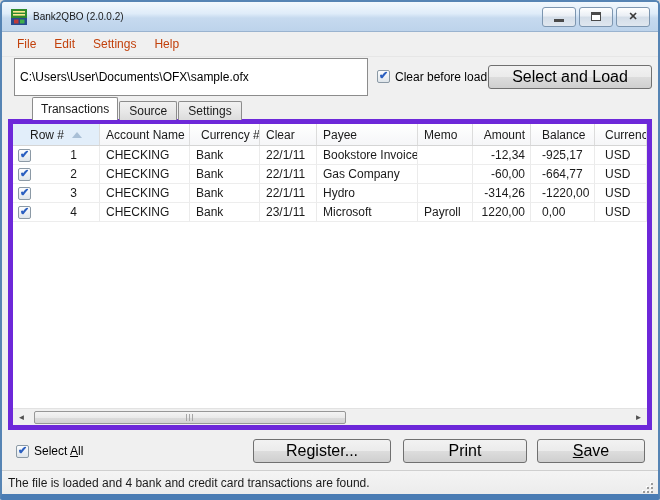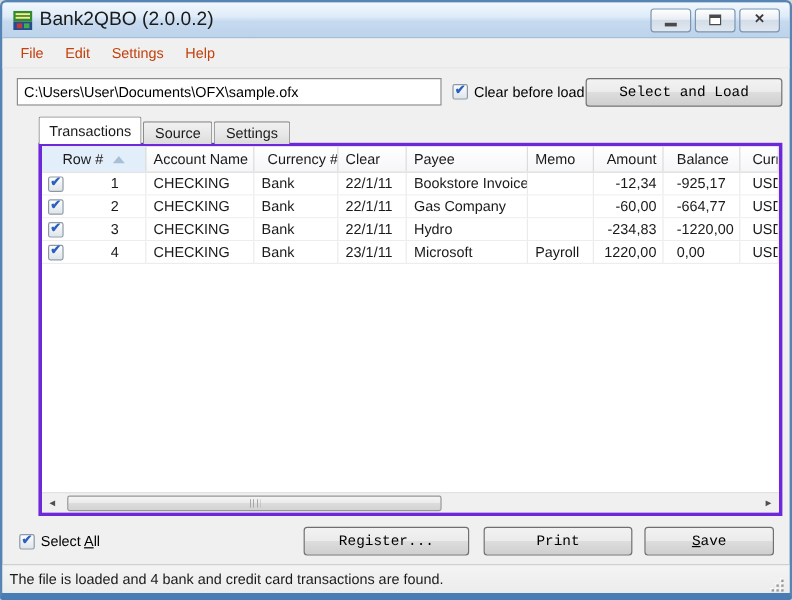--- a/index.html
+++ b/index.html
@@ -16,21 +16,21 @@
   }
   
   .titlebar {
     height:30px; flex:0 0 30px;
     background:linear-gradient(to bottom,#f2f8fd 0%,#dfecf9 40%,#c6daef 55%,#bdd3eb 100%);
     border-bottom:1px solid #9ab3cf;
     display:flex; align-items:center;
     padding:0 8px 0 9px;
   }
   .app-icon { width:16px; height:16px; margin-right:6px; flex:0 0 16px; }
-  .title-text { font-size:16px; color:#1a1a1a; }
+  .title-text { font-size:10px; color:#1a1a1a; }
   .win-buttons { margin-left:auto; display:flex; gap:3px; }
   .win-btn {
     width:34px; height:20px;
     border:1px solid #7d96b0; border-radius:3px;
     background:linear-gradient(to bottom,#ffffff,#e9eef4 45%,#d3dde8 50%,#e0e7ef);
     display:flex; align-items:center; justify-content:center;
     color:#3a3a3a;
   }
   .glyph-min { width:10px; height:3px; background:#4a4a4a; margin-top:8px; }
   .glyph-max { width:10px; height:9px; border:1px solid #4a4a4a; border-top:3px solid #4a4a4a; background:#fff; }
@@ -41,41 +41,41 @@
     background:#f0f0f0;
     display:flex; align-items:center;
     padding-left:6px;
     border-bottom:1px solid #e6e6e6;
   }
   .menu-item { padding:3px 9px; color:#c2410c; }
   
   .content { flex:1; display:flex; flex-direction:column; padding:0 6px; min-height:0; }
   .toolbar { margin-top:8px; height:23px; flex:0 0 23px; display:flex; align-items:center; }
   .path-input {
-    width:354px; height:23px;
+    width:354px; height:38px;
     border:1px solid #8c8c8c;
     background:#fff; padding:0 5px;
     font-family:"Liberation Sans", sans-serif; font-size:12px; color:#000;
     margin-left:6px;
   }
   .checkbox {
     width:13px; height:13px;
     border:1px solid #8b99a5; border-radius:2px;
     background:linear-gradient(to bottom,#fcfdfe,#dfe5ea);
     display:flex; align-items:center; justify-content:center;
     flex:0 0 13px;
   }
   .checkbox .glyph { display:none; color:#2b5fc0; font-size:11px; font-weight:bold; line-height:1; margin-top:-2px; }
   .checkbox.checked .glyph { display:block; }
   .cb-label { margin-left:5px; }
   .tb-check { margin-left:9px; display:flex; align-items:center; }
   .btn {
     border:1px solid #707070; border-radius:3px;
     background:linear-gradient(to bottom,#f2f2f2,#ebebeb 50%,#dddddd 50%,#cfcfcf);
-    font-family:Liberation Mono, monospace; font-size:12px; color:#000;
+    font-family:Liberation Sans, sans-serif; font-size:16px; color:#000;
     display:flex; align-items:center; justify-content:center;
     height:24px;
   }
   .load-btn { margin-left:auto; width:164px; height:24px; }
   
   .tabs { margin-top:9px; height:23px; flex:0 0 23px; display:flex; align-items:flex-end; position:relative; z-index:2; margin-bottom:-1px;margin-left:24px; }
   .tab {
     height:19px; padding:0 9px;
     border:1px solid #8c8c8c; border-bottom:none;
     border-radius:2px 2px 0 0;
@@ -83,24 +83,24 @@
     display:flex; align-items:center;
     margin-right:1px; color:#1a1a1a;
   }
   .tab.active {
     height:23px; background:#fff;
     padding:0 8px; position:relative;
   }
   
   .panel {
     flex:1; min-height:0;
-    border:3px solid #6d28d9;
+    border:5px solid #6d28d9;
     background:#fff;
     display:flex; flex-direction:column;
-    position:relative; z-index:1;margin-left:24px;
+    position:relative; z-index:1;
   }
   .grid-head, .grid-row { display:grid; grid-template-columns:87px 90px 70px 57px 101px 55px 58px 64px minmax(0,1fr); }
   .grid-head { flex:0 0 22px; height:22px; background:linear-gradient(to bottom,#ffffff,#f5f6f8); border-bottom:1px solid #d5d5d5; }
   .hcell {
     display:flex; align-items:center;
     padding:0 0 0 6px;
     border-right:1px solid #dcdcdc;
     color:#1a1a1a; white-space:nowrap; overflow:hidden;
   }
   .hcell.sorted { background:#e2eefa; justify-content:center; padding:0; }
@@ -271,21 +271,21 @@
           <span class="checkbox checked">
               <span class="glyph">✔</span>
             </span>
           <span class="rownum">3</span>
         </div>
         <div class="cell">CHECKING</div>
         <div class="cell">Bank</div>
         <div class="cell">22/1/11</div>
         <div class="cell">Hydro</div>
         <div class="cell"></div>
-        <div class="cell num">-234,83</div>
+        <div class="cell num">-314,26</div>
         <div class="cell ind">-1220,00</div>
         <div class="cell cur">USD</div>
       </div>
 
       <div class="grid-row">
         <div class="cell rowsel">
           <span class="checkbox checked">
               <span class="glyph">✔</span>
             </span>
           <span class="rownum">4</span>

